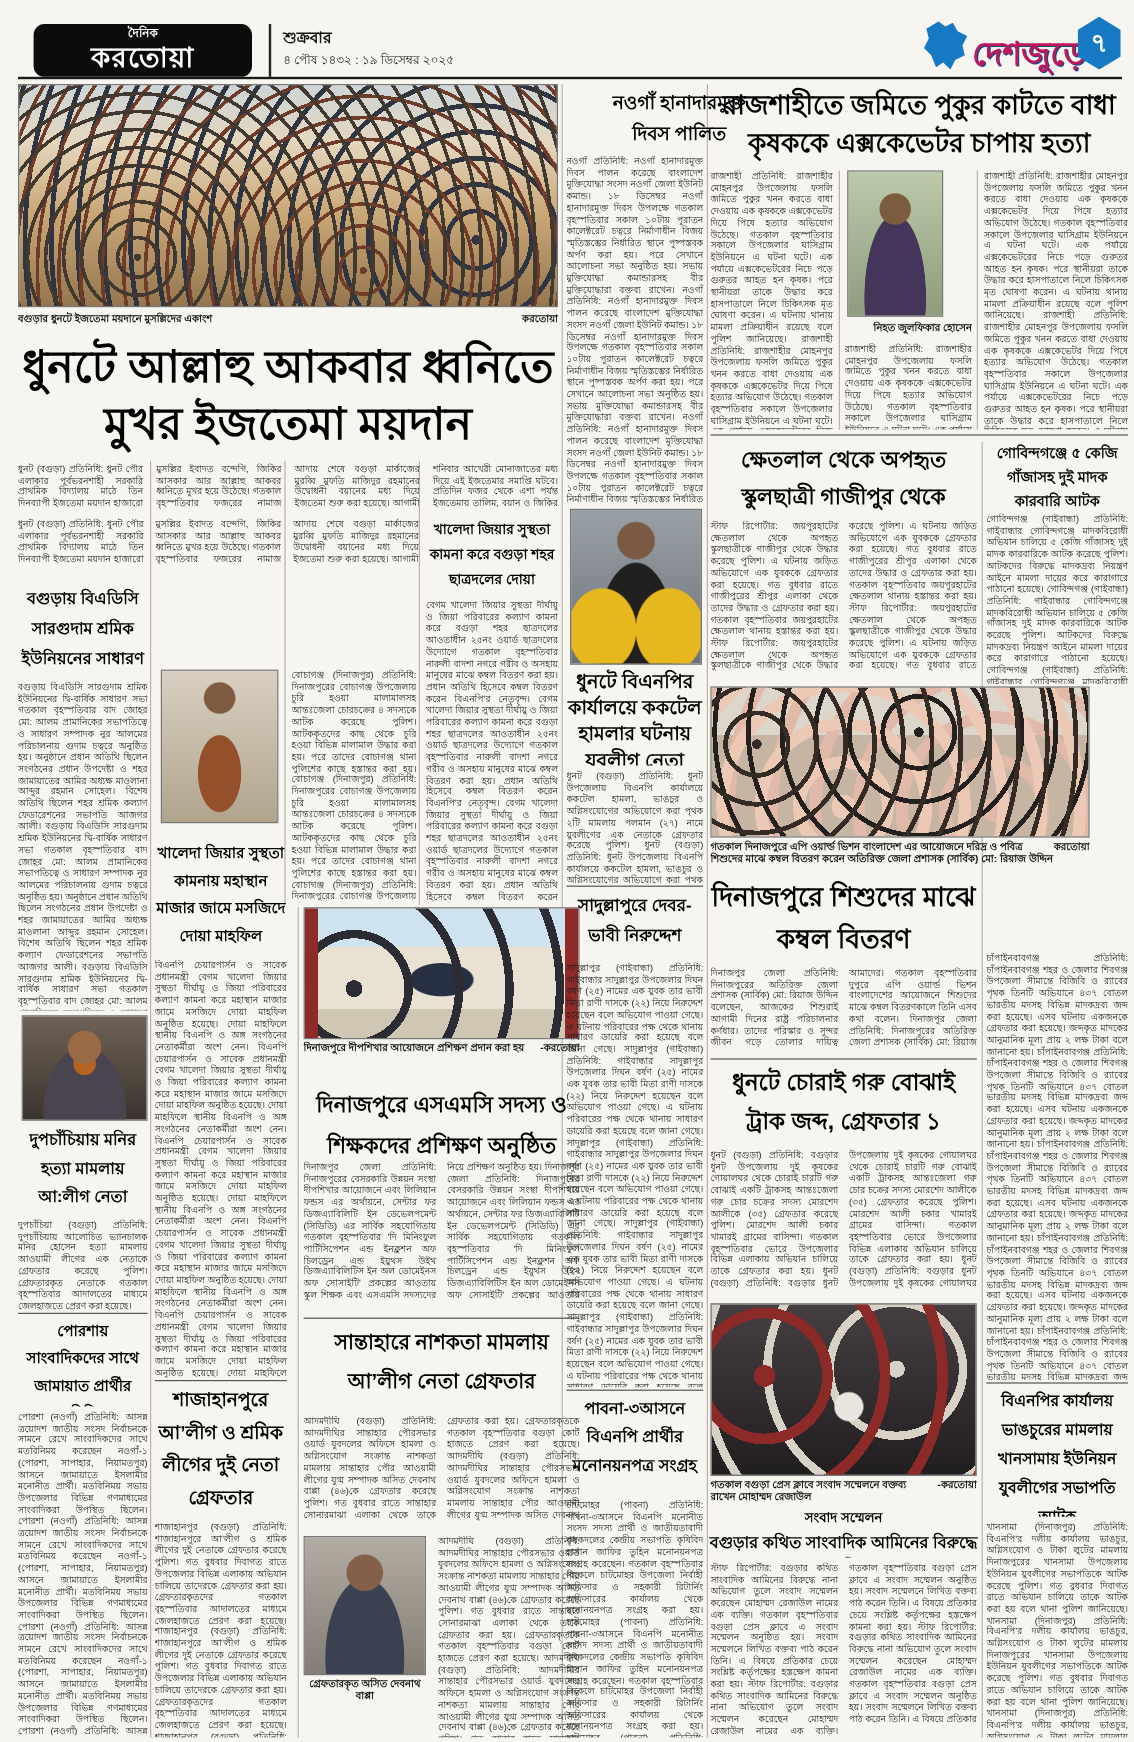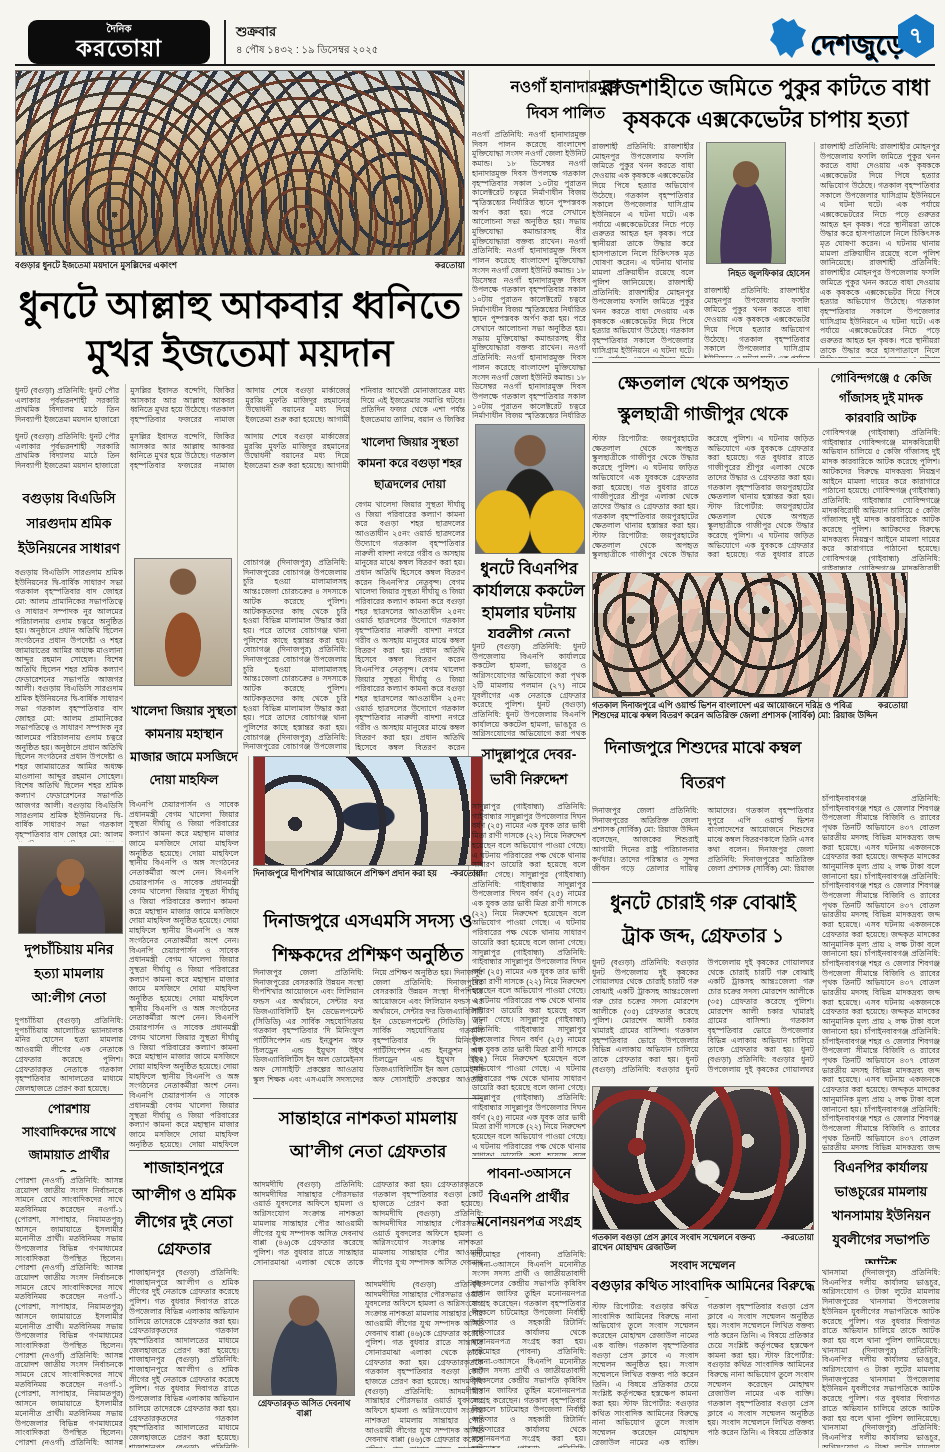--- a/index.html
+++ b/index.html
@@ -78,21 +78,21 @@
   </div>
   <div class="abs" style="left:224px;top:20px;width:2px;height:44px;background:#222;"></div>
   <div class="abs" style="left:236px;top:22px;font-size:13px;font-weight:bold;">শুক্রবার</div>
   <div class="abs" style="left:236px;top:42px;font-size:10px;color:#222;">৪ পৌষ ১৪৩২ : ১৯ ডিসেম্বর ২০২৫</div>
 
   <div class="abs" style="left:768px;top:16px;width:40px;height:44px;">
     <svg width="40" height="44" viewBox="0 0 40 44">
         <path d="M14 2 L20 6 L26 3 L30 10 L38 14 L34 22 L36 30 L28 34 L24 42 L18 36 L12 40 L8 30 L2 24 L6 16 L4 8 Z" fill="#1779c4"></path>
       </svg>
   </div>
-  <div class="abs" style="left:810px;top:24px;font-size:27px;font-weight:bold;color:#000000;text-shadow:1px 1px 0 #0d4f86;">দেশজুড়ে</div>
+  <div class="abs" style="left:810px;top:24px;font-size:27px;font-weight:bold;color:#be185d;text-shadow:1px 1px 0 #0d4f86;">দেশজুড়ে</div>
   <div class="abs hex" style="left:898px;top:14px;width:36px;height:44px;background:#1779c4;font-size:22px;">৭</div>
   <div class="hline" style="left:15px;top:64px;width:920px;"></div>
 
   <div class="vline" style="left:125px;top:384px;height:1064px;"></div>
   <div class="vline" style="left:237px;top:384px;height:370px;"></div>
   <div class="vline" style="left:349px;top:384px;height:370px;"></div>
   <div class="vline" style="left:248px;top:756px;height:692px;"></div>
   <div class="vline" style="left:468px;top:70px;height:1378px;"></div>
   <div class="vline" style="left:589px;top:70px;height:1378px;"></div>
   <div class="vline" style="left:818px;top:368px;height:1080px;"></div>
@@ -167,21 +167,21 @@
   <div class="abs hl" style="left:592px;top:368px;width:222px;height:62px;font-size:18px;line-height:31px;">ক্ষেতলাল থেকে অপহৃত স্কুলছাত্রী গাজীপুর থেকে উদ্ধার, গ্রেফতার ১</div>
   <div class="abs body-txt cols2" style="left:592px;top:434px;width:222px;height:132px;">স্টাফ রিপোর্টার: জয়পুরহাটের ক্ষেতলাল থেকে অপহৃত স্কুলছাত্রীকে গাজীপুর থেকে উদ্ধার করেছে পুলিশ। এ ঘটনায় জড়িত অভিযোগে এক যুবককে গ্রেফতার করা হয়েছে। গত বুধবার রাতে গাজীপুরের শ্রীপুর এলাকা থেকে তাদের উদ্ধার ও গ্রেফতার করা হয়। গতকাল বৃহস্পতিবার জয়পুরহাটের ক্ষেতলাল থানায় হস্তান্তর করা হয়। স্টাফ রিপোর্টার: জয়পুরহাটের ক্ষেতলাল থেকে অপহৃত স্কুলছাত্রীকে গাজীপুর থেকে উদ্ধার করেছে পুলিশ। এ ঘটনায় জড়িত অভিযোগে এক যুবককে গ্রেফতার করা হয়েছে। গত বুধবার রাতে গাজীপুরের শ্রীপুর এলাকা থেকে তাদের উদ্ধার ও গ্রেফতার করা হয়। গতকাল বৃহস্পতিবার জয়পুরহাটের ক্ষেতলাল থানায় হস্তান্তর করা হয়। স্টাফ রিপোর্টার: জয়পুরহাটের ক্ষেতলাল থেকে অপহৃত স্কুলছাত্রীকে গাজীপুর থেকে উদ্ধার করেছে পুলিশ। এ ঘটনায় জড়িত অভিযোগে এক যুবককে গ্রেফতার করা হয়েছে। গত বুধবার রাতে গাজীপুরের শ্রীপুর এলাকা থেকে তাদের উদ্ধার ও গ্রেফতার করা হয়। গতকাল বৃহস্পতিবার জয়পুরহাটের ক্ষেতলাল থানায় হস্তান্তর করা হয়।</div>
   <div class="abs hl" style="left:822px;top:368px;width:118px;height:56px;font-size:12px;line-height:20px;">গোবিন্দগঞ্জে ৫ কেজি গাঁজাসহ দুই মাদক কারবারি আটক</div>
   <div class="abs body-txt" style="left:822px;top:428px;width:118px;height:142px;">গোবিন্দগঞ্জ (গাইবান্ধা) প্রতিনিধি: গাইবান্ধার গোবিন্দগঞ্জে মাদকবিরোধী অভিযান চালিয়ে ৫ কেজি গাঁজাসহ দুই মাদক কারবারিকে আটক করেছে পুলিশ। আটকদের বিরুদ্ধে মাদকদ্রব্য নিয়ন্ত্রণ আইনে মামলা দায়ের করে কারাগারে পাঠানো হয়েছে। গোবিন্দগঞ্জ (গাইবান্ধা) প্রতিনিধি: গাইবান্ধার গোবিন্দগঞ্জে মাদকবিরোধী অভিযান চালিয়ে ৫ কেজি গাঁজাসহ দুই মাদক কারবারিকে আটক করেছে পুলিশ। আটকদের বিরুদ্ধে মাদকদ্রব্য নিয়ন্ত্রণ আইনে মামলা দায়ের করে কারাগারে পাঠানো হয়েছে। গোবিন্দগঞ্জ (গাইবান্ধা) প্রতিনিধি: গাইবান্ধার গোবিন্দগঞ্জে মাদকবিরোধী অভিযান চালিয়ে ৫ কেজি গাঁজাসহ দুই মাদক কারবারিকে আটক করেছে পুলিশ। আটকদের বিরুদ্ধে মাদকদ্রব্য নিয়ন্ত্রণ আইনে মামলা দায়ের করে কারাগারে পাঠানো হয়েছে।</div>
 
   <div class="abs photo ph-group" style="left:592px;top:572px;width:316px;height:126px;border:1px solid #777;"></div>
   <div class="abs cap" style="left:592px;top:700px;width:316px;height:26px;">
     <span class="credit">করতোয়া</span>
     <span>গতকাল দিনাজপুরে এপি ওয়ার্ল্ড ভিশন বাংলাদেশ এর আয়োজনে দরিদ্র ও পবিত্র শিশুদের মাঝে কম্বল বিতরণ করেন অতিরিক্ত জেলা প্রশাসক (সার্বিক) মো: রিয়াজ উদ্দিন</span>
   </div>
-  <div class="abs hl" style="left:592px;top:730px;width:222px;height:72px;font-size:16px;line-height:35px;">দিনাজপুরে শিশুদের মাঝে কম্বল বিতরণ</div>
+  <div class="abs hl" style="left:592px;top:730px;width:222px;height:72px;font-size:22px;line-height:35px;">দিনাজপুরে শিশুদের মাঝে কম্বল বিতরণ</div>
   <div class="abs body-txt cols2" style="left:592px;top:806px;width:222px;height:74px;">দিনাজপুর জেলা প্রতিনিধি: দিনাজপুরের অতিরিক্ত জেলা প্রশাসক (সার্বিক) মো: রিয়াজ উদ্দিন বলেছেন, আজকের শিশুরাই আগামী দিনের রাষ্ট্র পরিচালনার কর্ণধার। তাদের পরিস্কার ও সুন্দর জীবন গড়ে তোলার দায়িত্ব আমাদের। গতকাল বৃহস্পতিবার দুপুরে এপি ওয়ার্ল্ড ভিশন বাংলাদেশের আয়োজনে শিশুদের মাঝে কম্বল বিতরণকালে তিনি এসব কথা বলেন। দিনাজপুর জেলা প্রতিনিধি: দিনাজপুরের অতিরিক্ত জেলা প্রশাসক (সার্বিক) মো: রিয়াজ উদ্দিন বলেছেন, আজকের শিশুরাই আগামী দিনের রাষ্ট্র পরিচালনার কর্ণধার। তাদের পরিস্কার ও সুন্দর জীবন গড়ে তোলার দায়িত্ব আমাদের। গতকাল বৃহস্পতিবার দুপুরে এপি ওয়ার্ল্ড ভিশন বাংলাদেশের আয়োজনে শিশুদের মাঝে কম্বল বিতরণকালে তিনি এসব কথা বলেন।</div>
 
   <div class="abs body-txt" style="left:822px;top:794px;width:118px;height:356px;">চাঁপাইনবাবগঞ্জ প্রতিনিধি: চাঁপাইনবাবগঞ্জ শহর ও জেলার শিবগঞ্জ উপজেলা সীমান্তে বিজিবি ও র‍্যাবের পৃথক তিনটি অভিযানে ৪৩৭ বোতল ভারতীয় মদসহ বিভিন্ন মাদকদ্রব্য জব্দ করা হয়েছে। এসব ঘটনায় একজনকে গ্রেফতার করা হয়েছে। জব্দকৃত মাদকের আনুমানিক মূল্য প্রায় ২ লক্ষ টাকা বলে জানানো হয়। চাঁপাইনবাবগঞ্জ প্রতিনিধি: চাঁপাইনবাবগঞ্জ শহর ও জেলার শিবগঞ্জ উপজেলা সীমান্তে বিজিবি ও র‍্যাবের পৃথক তিনটি অভিযানে ৪৩৭ বোতল ভারতীয় মদসহ বিভিন্ন মাদকদ্রব্য জব্দ করা হয়েছে। এসব ঘটনায় একজনকে গ্রেফতার করা হয়েছে। জব্দকৃত মাদকের আনুমানিক মূল্য প্রায় ২ লক্ষ টাকা বলে জানানো হয়। চাঁপাইনবাবগঞ্জ প্রতিনিধি: চাঁপাইনবাবগঞ্জ শহর ও জেলার শিবগঞ্জ উপজেলা সীমান্তে বিজিবি ও র‍্যাবের পৃথক তিনটি অভিযানে ৪৩৭ বোতল ভারতীয় মদসহ বিভিন্ন মাদকদ্রব্য জব্দ করা হয়েছে। এসব ঘটনায় একজনকে গ্রেফতার করা হয়েছে। জব্দকৃত মাদকের আনুমানিক মূল্য প্রায় ২ লক্ষ টাকা বলে জানানো হয়। চাঁপাইনবাবগঞ্জ প্রতিনিধি: চাঁপাইনবাবগঞ্জ শহর ও জেলার শিবগঞ্জ উপজেলা সীমান্তে বিজিবি ও র‍্যাবের পৃথক তিনটি অভিযানে ৪৩৭ বোতল ভারতীয় মদসহ বিভিন্ন মাদকদ্রব্য জব্দ করা হয়েছে। এসব ঘটনায় একজনকে গ্রেফতার করা হয়েছে। জব্দকৃত মাদকের আনুমানিক মূল্য প্রায় ২ লক্ষ টাকা বলে জানানো হয়। চাঁপাইনবাবগঞ্জ প্রতিনিধি: চাঁপাইনবাবগঞ্জ শহর ও জেলার শিবগঞ্জ উপজেলা সীমান্তে বিজিবি ও র‍্যাবের পৃথক তিনটি অভিযানে ৪৩৭ বোতল ভারতীয় মদসহ বিভিন্ন মাদকদ্রব্য জব্দ করা হয়েছে। এসব ঘটনায় একজনকে গ্রেফতার করা হয়েছে। জব্দকৃত মাদকের আনুমানিক মূল্য প্রায় ২ লক্ষ টাকা বলে জানানো হয়।</div>
 
   <div class="hline-thin" style="left:592px;top:882px;width:222px;"></div>
   <div class="abs hl" style="left:592px;top:886px;width:222px;height:68px;font-size:19px;line-height:33px;">ধুনটে চোরাই গরু বোঝাই ট্রাক জব্দ, গ্রেফতার ১</div>
   <div class="abs body-txt cols2" style="left:592px;top:958px;width:222px;height:124px;">ধুনট (বগুড়া) প্রতিনিধি: বগুড়ার ধুনট উপজেলায় দুই কৃষকের গোয়ালঘর থেকে চোরাই চারটি গরু বোঝাই একটি ট্রাকসহ আন্তঃজেলা গরু চোর চক্রের সদস্য মোরশেদ আলীকে (৩৫) গ্রেফতার করেছে পুলিশ। মোরশেদ আলী চকার খামারই গ্রামের বাসিন্দা। গতকাল বৃহস্পতিবার ভোরে উপজেলার বিভিন্ন এলাকায় অভিযান চালিয়ে তাকে গ্রেফতার করা হয়। ধুনট (বগুড়া) প্রতিনিধি: বগুড়ার ধুনট উপজেলায় দুই কৃষকের গোয়ালঘর থেকে চোরাই চারটি গরু বোঝাই একটি ট্রাকসহ আন্তঃজেলা গরু চোর চক্রের সদস্য মোরশেদ আলীকে (৩৫) গ্রেফতার করেছে পুলিশ। মোরশেদ আলী চকার খামারই গ্রামের বাসিন্দা। গতকাল বৃহস্পতিবার ভোরে উপজেলার বিভিন্ন এলাকায় অভিযান চালিয়ে তাকে গ্রেফতার করা হয়। ধুনট (বগুড়া) প্রতিনিধি: বগুড়ার ধুনট উপজেলায় দুই কৃষকের গোয়ালঘর থেকে চোরাই চারটি গরু বোঝাই একটি ট্রাকসহ আন্তঃজেলা গরু চোর চক্রের সদস্য মোরশেদ আলীকে (৩৫) গ্রেফতার করেছে পুলিশ। মোরশেদ আলী চকার খামারই গ্রামের বাসিন্দা। গতকাল বৃহস্পতিবার ভোরে উপজেলার বিভিন্ন এলাকায় অভিযান চালিয়ে তাকে গ্রেফতার করা হয়।</div>
 
   <div class="abs photo ph-press" style="left:592px;top:1086px;width:222px;height:144px;border:1px solid #777;"></div>
   <div class="abs cap" style="left:592px;top:1232px;width:222px;height:24px;">

